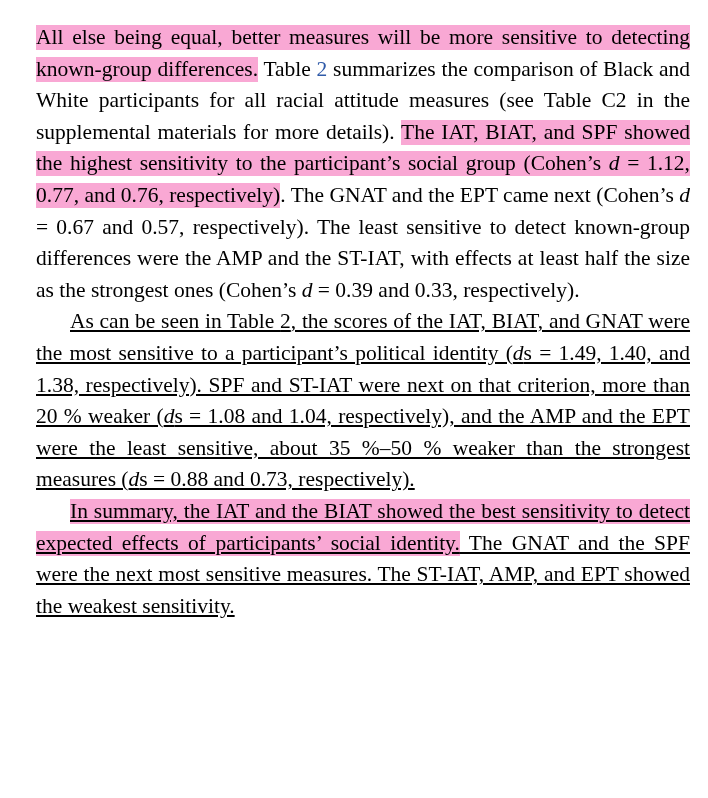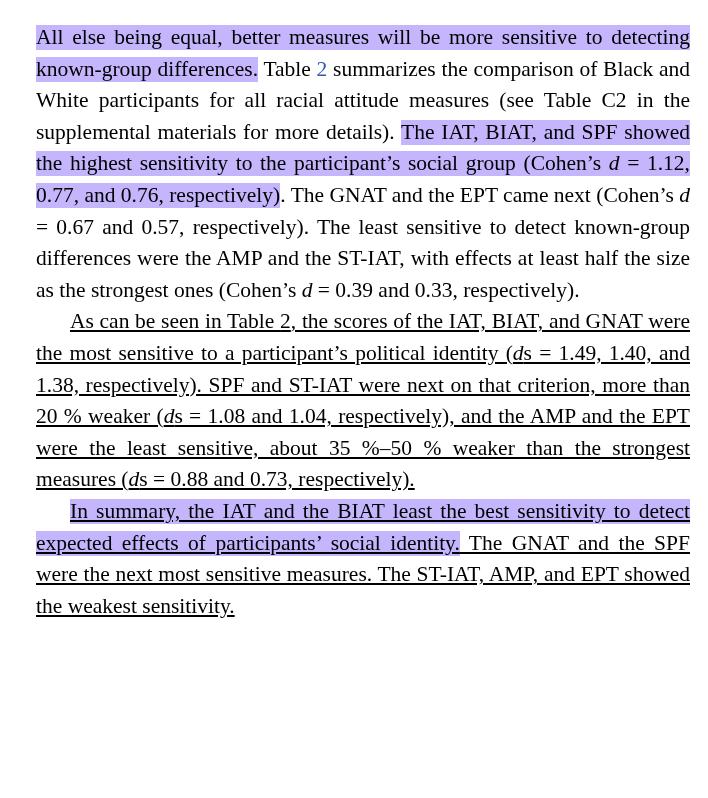--- a/index.html
+++ b/index.html
@@ -29,36 +29,36 @@
     hyphens: none;
   }
   .para + .para {
     margin-top: 0px;
   }
   .indent {
     text-indent: 34px;
     text-decoration: underline;
   }
   mark.hl {
-    background: #c4b5fd;
+    background: #f9a8d4;
     color: #000000;
     padding: 0 0 1px 0;
     box-decoration-break: clone;
     margin-top: 24px;
     -webkit-box-decoration-break: clone;
   }
   .ref {
     color: #2f5aa8;
   }
   .it {
     font-style: italic;
   }
 </style>
 </head>
 <body>
 
 <div class="page">
   <div id="body-text">
       <p class="para"><mark class="hl"><span>All else being equal, better measures will be more sensitive to detecting known-group differences.</span></mark><span> Table </span><span class="ref">2</span><span> summarizes the comparison of Black and White participants for all racial attitude measures (see Table C2 in the supplemental materials for more details). </span><mark class="hl"><span>The IAT, BIAT, and SPF showed the highest sensitivity to the participant’s social group (Cohen’s </span><span class="it">d</span><span> = 1.12, 0.77, and 0.76, respectively)</span></mark><span>. The GNAT and the EPT came next (Cohen’s </span><span class="it">d</span><span> = 0.67 and 0.57, respectively). The least sensitive to detect known-group differences were the AMP and the ST-IAT, with effects at least half the size as the strongest ones (Cohen’s </span><span class="it">d</span><span> = 0.39 and 0.33, respectively).</span></p>
       <p class="para indent"><span>As can be seen in Table </span><span>2</span><span>, the scores of the IAT, BIAT, and GNAT were the most sensitive to a participant’s political identity (</span><span class="it">d</span><span>s = 1.49, 1.40, and 1.38, respectively). SPF and ST-IAT were next on that criterion, more than 20 % weaker (</span><span class="it">d</span><span>s = 1.08 and 1.04, respectively), and the AMP and the EPT were the least sensitive, about 35 %–50 % weaker than the strongest measures (</span><span class="it">d</span><span>s = 0.88 and 0.73, respectively).</span></p>
-      <p class="para indent"><mark class="hl"><span>In summary, the IAT and the BIAT least the best sensitivity to detect expected effects of participants’ social identity.</span></mark><span> The GNAT and the SPF were the next most sensitive measures. The ST-IAT, AMP, and EPT showed the weakest sensitivity.</span></p>
+      <p class="para indent"><mark class="hl"><span>In summary, the IAT and the BIAT showed the best sensitivity to detect expected effects of participants’ social identity.</span></mark><span> The GNAT and the SPF were the next most sensitive measures. The ST-IAT, AMP, and EPT showed the weakest sensitivity.</span></p>
     </div>
 </div>
 
 </body></html>

